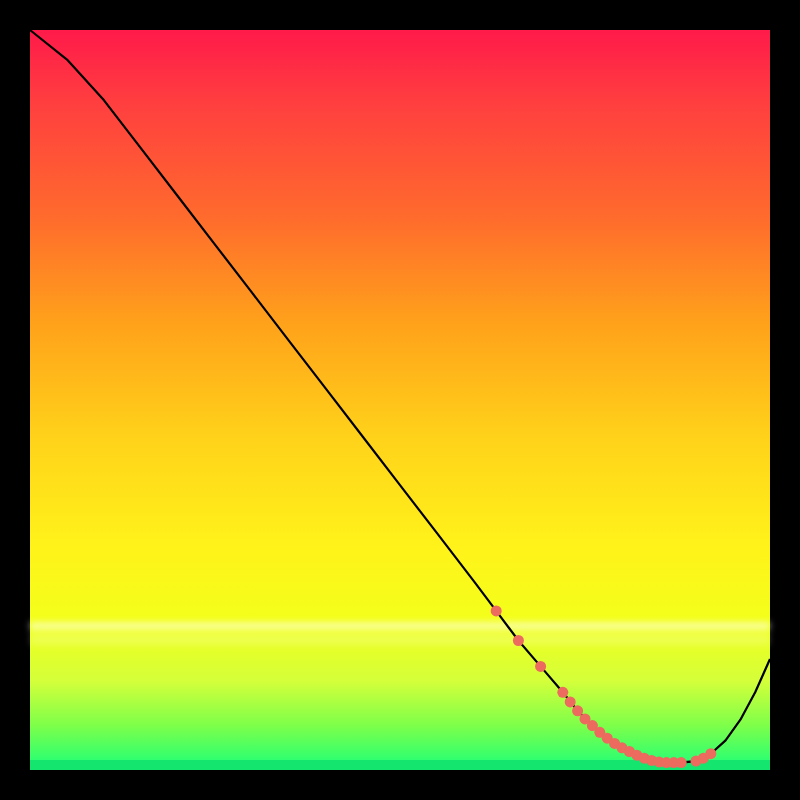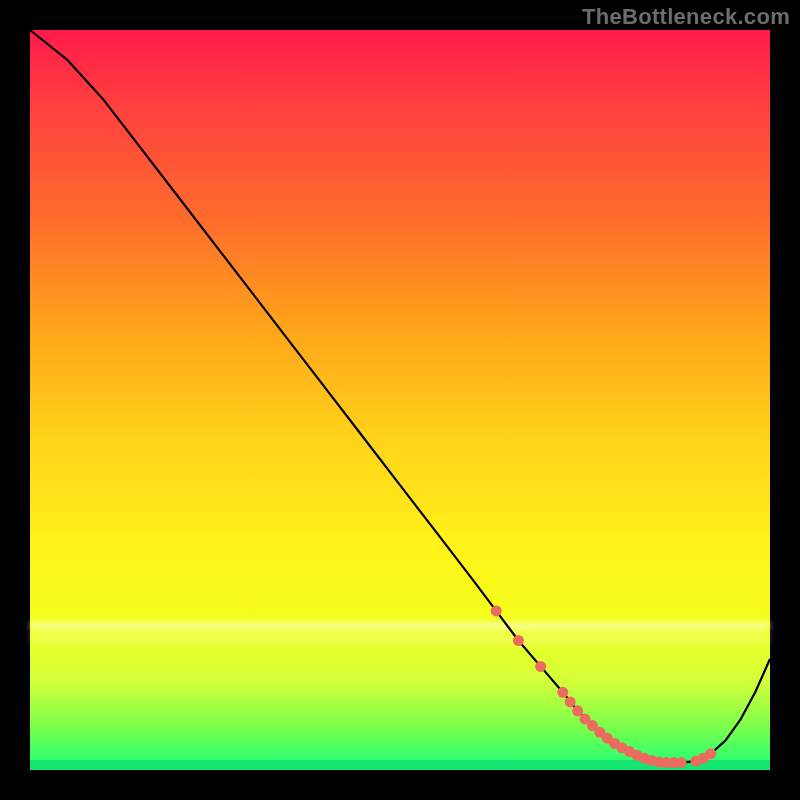--- a/index.html
+++ b/index.html
@@ -60,21 +60,20 @@
     font-size: 22px;
     font-weight: 600;
     color: #6d6d6d;
     letter-spacing: 0.3px;
   }
 </style>
 </head>
 <body>
 
 <div class="stage">
-  <div class="watermark">TheBottleneck.com</div>
 
   <div class="plot">
     <div class="whiteband" style="bottom:140px;"></div>
     <div class="whiteband" style="bottom:125px; height:12px; opacity:0.35;"></div>
     <div class="greenband"></div>
 
     <svg class="curve" viewBox="0 0 740 740">
       <path id="curve-path" fill="none" stroke="#000" stroke-width="2.2" stroke-linejoin="round" d="M0.0 0.0 L37.0 29.6 L74.0 70.3 L111.0 118.4 L148.0 166.5 L185.0 214.6 L222.0 262.7 L259.0 310.8 L296.0 358.9 L333.0 407.0 L370.0 455.1 L407.0 503.2 L444.0 551.3 L466.2 580.9 L488.4 610.5 L510.6 636.4 L532.8 662.3 L547.6 680.8 L562.4 695.6 L577.2 708.2 L592.0 717.8 L606.8 725.2 L621.6 730.4 L636.4 732.6 L651.2 732.6 L666.0 731.1 L680.8 723.7 L695.6 710.4 L710.4 689.7 L725.2 662.3 L740.0 629.0"></path>
       <g id="marker-group">
           <circle cx="466.2" cy="580.9" r="5.5" fill="#ec6a5e"></circle>

